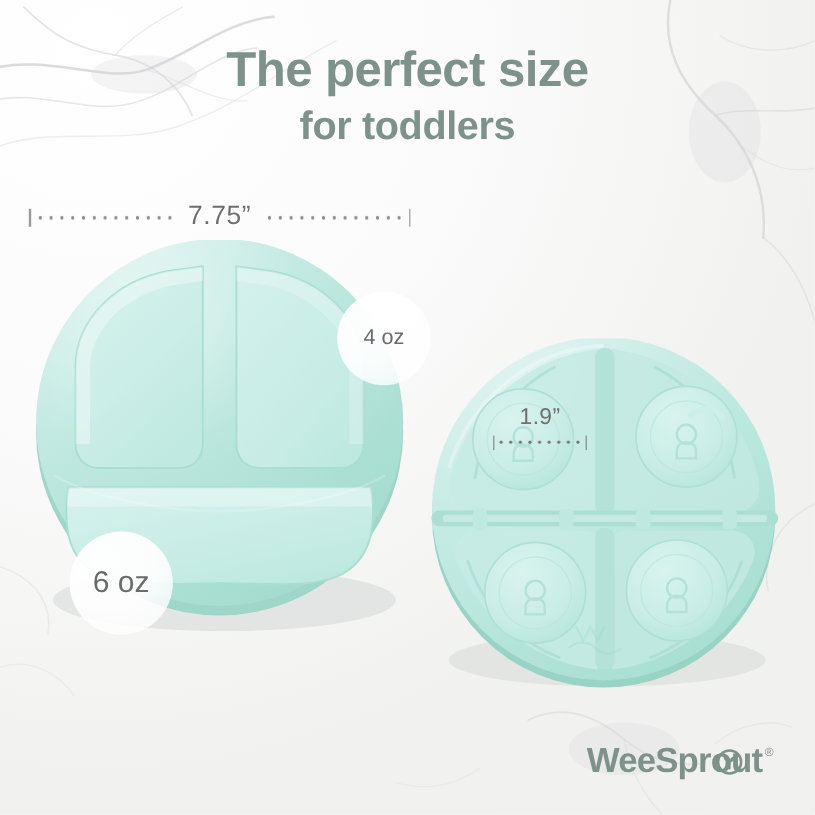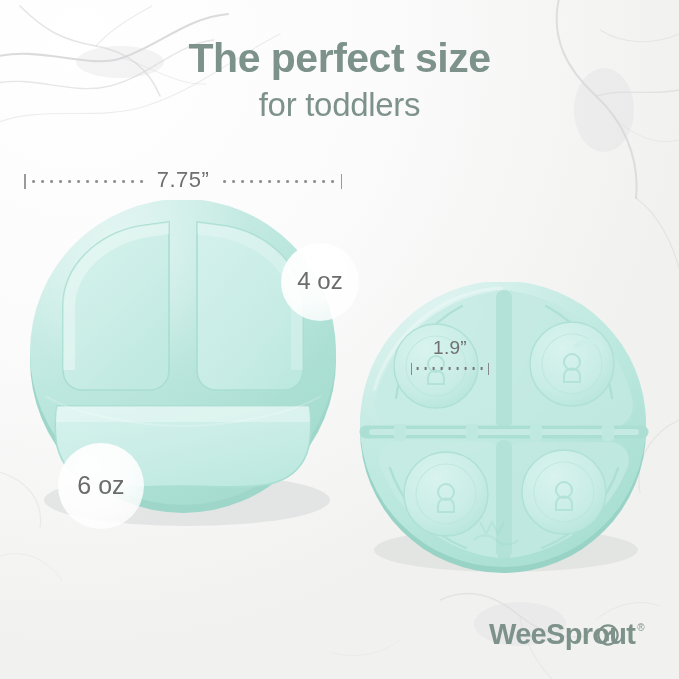--- a/index.html
+++ b/index.html
@@ -42,21 +42,21 @@
   }
   .title-line1 {
     font-size: 41px;
     font-weight: bold;
     color: #7e928c;
     letter-spacing: -0.5px;
     line-height: 1.12;
   }
   .title-line2 {
     font-size: 33px;
-    font-weight: normal;
+    font-weight: bold;
     color: #7e928c;
     letter-spacing: -0.3px;
     line-height: 1.25;
     margin-top: 2px;
   }
   
   .dim-main {
     position: absolute;
     left: 24px;
     top: 170px;
@@ -135,21 +135,21 @@
     background:
       radial-gradient(circle at 36% 30%, rgba(255,255,255,0.97) 0%, rgba(255,255,255,0.92) 48%, rgba(255,255,255,0.80) 76%, rgba(255,255,255,0.55) 100%);
     color: #6b6b6b;
     font-weight: normal;
   }
   #badge-4oz {
     left: 281px;
     top: 243px;
     width: 78px;
     height: 78px;
-    font-size: 24px;
+    font-size: 18px;
   }
   #badge-8oz {
     left: 58px;
     top: 443px;
     width: 86px;
     height: 86px;
     font-size: 25px;
   }
   .badge span { display: inline-block; transform: translateY(-1px); }
   

